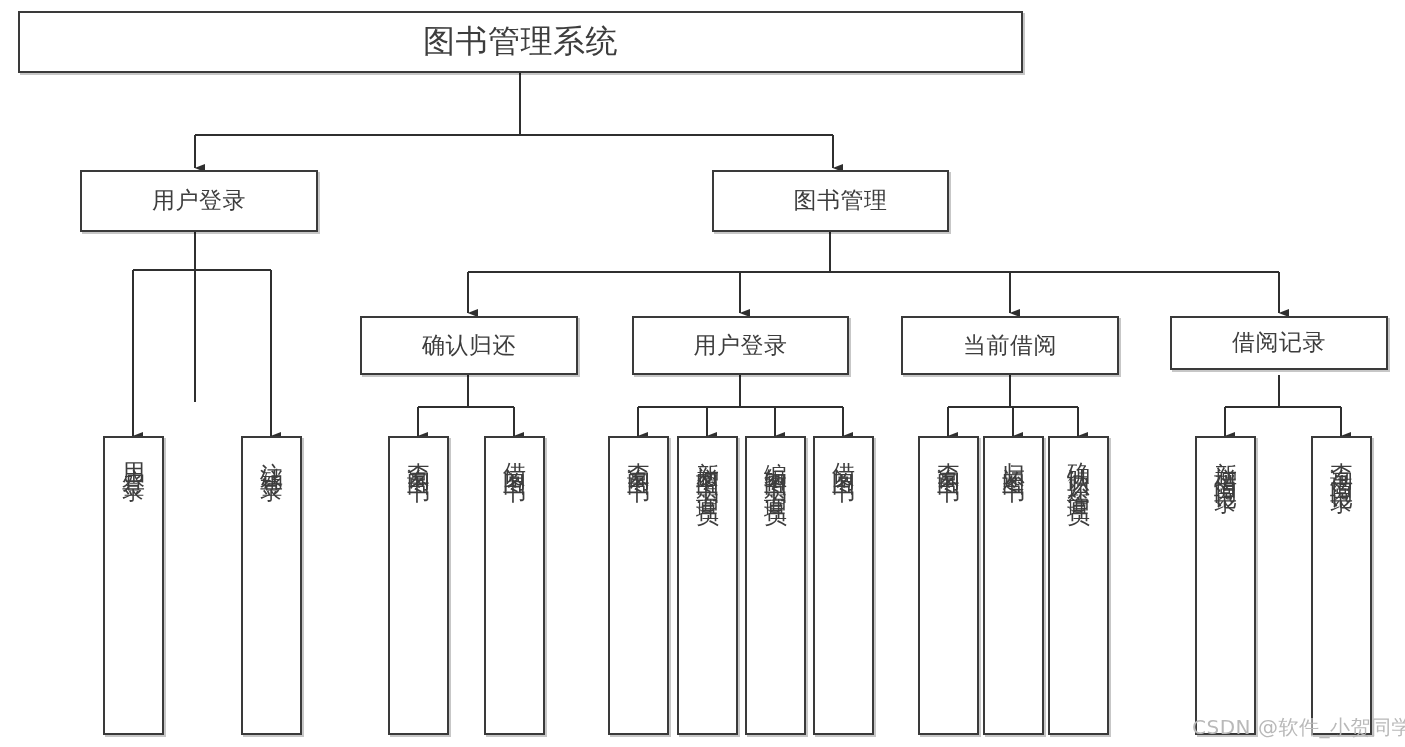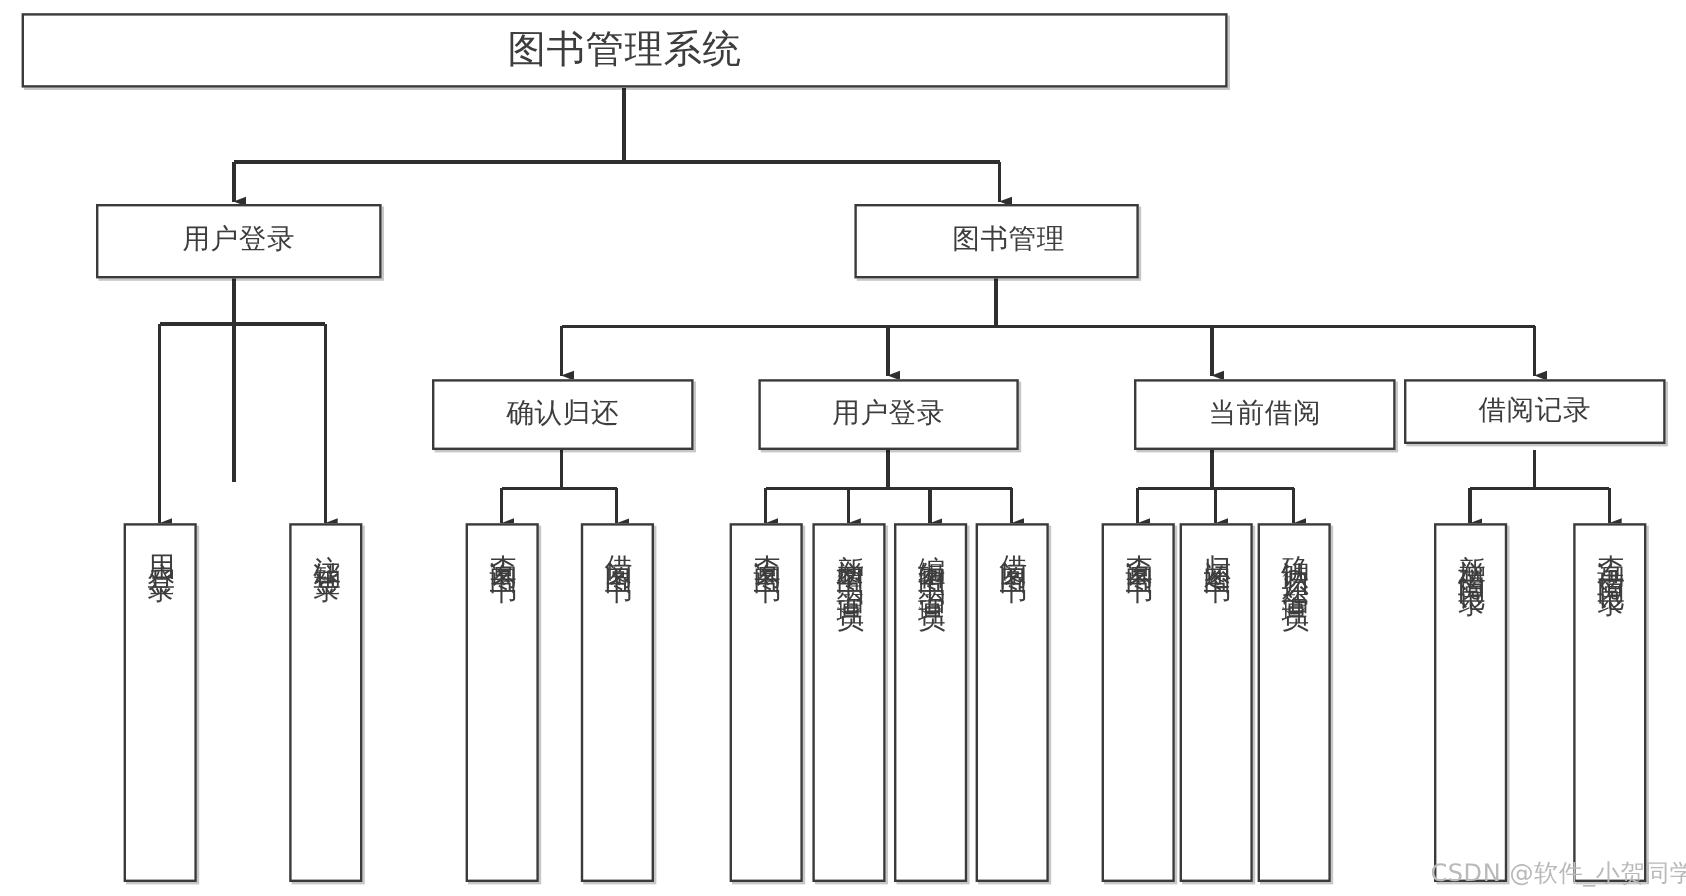--- a/index.html
+++ b/index.html
@@ -143,21 +143,21 @@
   </div>
 
   <div class="node horiz" style="left:360px; top:316px; width:218px; height:59px;">
     <span class="node-label">确认归还</span>
   </div>
 
   <div class="node horiz" style="left:632px; top:316px; width:217px; height:59px;">
     <span class="node-label">用户登录</span>
   </div>
 
-  <div class="node horiz" style="left:945px; top:316px; width:218px; height:59px;">
+  <div class="node horiz" style="left:901px; top:316px; width:218px; height:59px;">
     <span class="node-label">当前借阅</span>
   </div>
 
   <div class="node horiz" style="left:1170px; top:316px; width:218px; height:54px;">
     <span class="node-label">借阅记录</span>
   </div>
 
   <div class="node vert" style="left:103px; top:436px; width:61px; height:299px;">
     <span class="node-label">用户登录</span>
   </div>

